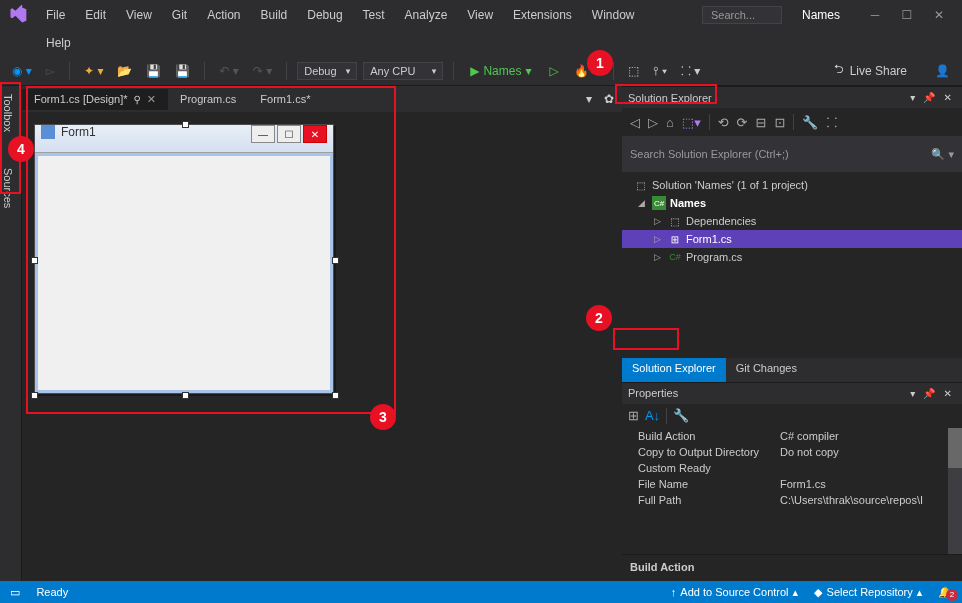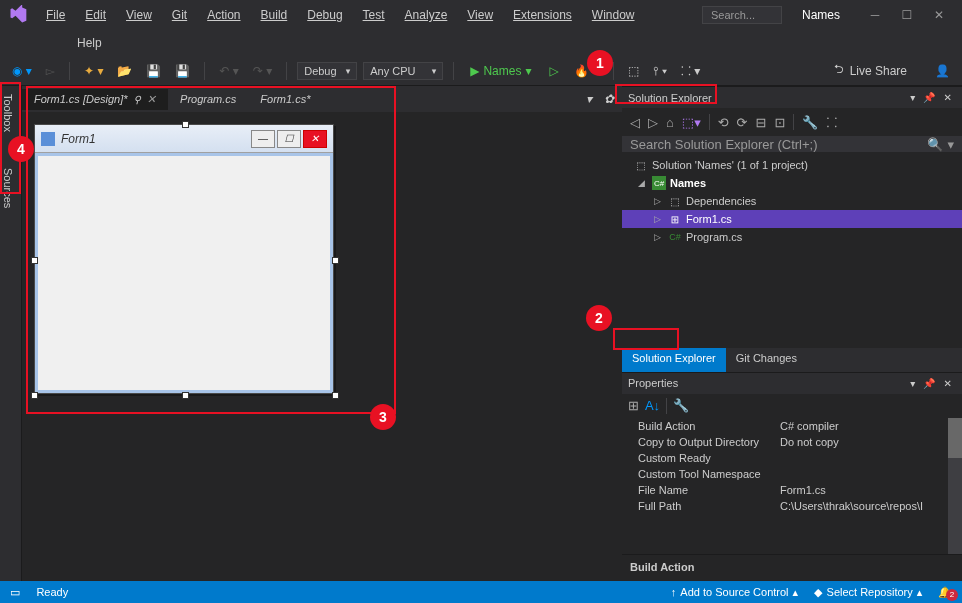--- a/index.html
+++ b/index.html
@@ -1,72 +1,72 @@
 <!DOCTYPE html>
 <html><head>
 <meta charset="utf-8">
 <style>
 * { box-sizing: border-box; margin: 0; padding: 0; font-family: 'Segoe UI', Tahoma, sans-serif; }
 body { width: 962px; height: 603px; background: #2d2d30; color: #ccc; font-size: 12px; overflow: hidden; position: relative; }
 
 
 .titlebar { height: 30px; background: #2d2d30; display: flex; align-items: center; padding: 0 8px; }
 .vs-logo { width: 20px; height: 20px; margin-right: 10px; }
-.menu { display: flex; gap: 4px; text-decoration: underline; }
+.menu { display: flex; gap: 4px; }
 .menu-item { padding: 4px 8px; cursor: pointer; }
 .titlebar-right { margin-left: auto; display: flex; align-items: center; gap: 8px; }
 .search-box { background: #333337; border: 1px solid #434346; padding: 2px 8px; width: 80px; color: #999; font-size: 11px; }
 .app-title { color: #fff; padding: 0 12px; }
 .win-controls { display: flex; gap: 2px; }
 .win-btn { width: 30px; height: 20px; display: flex; align-items: center; justify-content: center; cursor: pointer; color: #999; }
 
 
-.menubar2 { height: 26px; display: flex; align-items: center; padding: 0 14px; margin-left: 25px; }
+.menubar2 { height: 26px; display: flex; align-items: center; padding: 0 8px; }
 
 
 .toolbar { height: 30px; background: #2d2d30; display: flex; align-items: center; padding: 0 8px; gap: 6px; border-bottom: 1px solid #1b1b1c; }
 .tb-btn { padding: 2px 4px; cursor: pointer; display: flex; align-items: center; gap: 2px; }
 .tb-sep { width: 1px; height: 18px; background: #434346; margin: 0 4px; }
 .tb-combo { background: #333337; border: 1px solid #434346; padding: 2px 6px; color: #ccc; font-size: 11px; min-width: 60px; display: flex; align-items: center; }
 .tb-combo::after { content: '▾'; margin-left: auto; font-size: 9px; }
 .play-btn { color: #4ec94e; display: flex; align-items: center; gap: 4px; padding: 2px 6px; cursor: pointer; }
 .liveshare { margin-left: auto; display: flex; align-items: center; gap: 6px; padding: 2px 8px; cursor: pointer; }
 
 
 .main { display: flex; height: calc(100% - 108px); position: relative; }
 .left-rail { width: 22px; background: #2d2d30; border-right: 1px solid #1b1b1c; position: relative; }
 .rail-tab { writing-mode: vertical-rl; padding: 8px 2px; font-size: 11px; cursor: pointer; color: #ccc; }
 
-.editor-area { flex: 1; display: flex; flex-direction: column; background: #4c1d95; position: relative; font-style: italic; }
+.editor-area { flex: 1; display: flex; flex-direction: column; background: #4c1d95; position: relative; }
 .doc-tabs { height: 26px; background: #2d2d30; display: flex; align-items: center; }
 .doc-tab { padding: 4px 12px; display: flex; align-items: center; gap: 6px; cursor: pointer; font-size: 11px; }
 .doc-tab.active { background: #1e1e1e; }
 .doc-tab .close { font-size: 11px; color: #999; }
 .doc-tab .pin { font-size: 10px; }
 .doc-tabs-right { margin-left: auto; display: flex; gap: 4px; padding-right: 4px; }
 
 .designer { flex: 1; background: #252526; padding: 12px; position: relative; }
 .form-container { position: relative; width: 310px; height: 275px; }
 .form-window { position: absolute; width: 300px; height: 270px; background: #f0f0f0; border: 1px solid #4a4a4a; box-shadow: 2px 2px 0 rgba(0,0,0,.3); }
-.form-titlebar { height: 28px; background: linear-gradient(#e8eef7, #d4e0f0); display: flex; align-items: center; padding: 0 6px; border-bottom: 1px solid #a0a0a0; }
+.form-titlebar { height: 28px; background: linear-gradient(#e8eef7, #d4e0f0); display: flex; padding: 0 6px; border-bottom: 1px solid #a0a0a0; }
 .form-icon { width: 14px; height: 14px; background: #5a8fd8; margin-right: 6px; }
 .form-title { color: #333; font-size: 12px; flex: 1; }
 .form-btns { display: flex; gap: 2px; }
 .fwbtn { width: 24px; height: 18px; border: 1px solid #888; background: #eee; display: flex; align-items: center; justify-content: center; font-size: 10px; color: #333; }
 .fwbtn.close-red { background: #e81123; border-color: #c00; color: #fff; }
 .form-body { height: calc(100% - 28px); background: #f0f0f0; border: 3px solid #a8c4e8; }
 .handle { position: absolute; width: 7px; height: 7px; background: #fff; border: 1px solid #333; }
 
 .right-panel { width: 340px; background: #252526; display: flex; flex-direction: column; }
 .panel-header { height: 22px; background: #2d2d30; display: flex; align-items: center; padding: 0 6px; font-size: 11px; border-top: 1px solid #1b1b1c; }
 .panel-header .spacer { flex: 1; }
 .panel-header .hbtn { padding: 0 4px; cursor: pointer; font-size: 10px; }
 .se-toolbar { height: 28px; display: flex; align-items: center; gap: 8px; padding: 0 8px; background: #252526; }
 .se-tb-btn { cursor: pointer; font-size: 13px; color: #aaa; }
-.se-search { height: 16px; background: #333337; display: flex; align-items: center; padding: 0 8px; font-size: 13px; color: #999; justify-content: space-between; }
+.se-search { height: 36px; background: #333337; display: flex; align-items: center; padding: 0 8px; font-size: 11px; color: #999; justify-content: space-between; }
 .se-search .sicon { margin-left: auto; }
 
 .tree { flex: 1; padding: 4px 0; background: #252526; overflow: auto; }
 .tree-row { display: flex; align-items: center; padding: 2px 8px; gap: 4px; font-size: 11px; cursor: pointer; }
 .tree-row.selected { background: #5e40b8; color: #fff; }
 .tw { display: inline-block; }
 .arrow { width: 10px; display: inline-block; font-size: 9px; color: #aaa; }
 .ticon { width: 14px; height: 14px; display: inline-flex; align-items: center; justify-content: center; font-size: 10px; }
 .bold { font-weight: bold; color: #fff; }
 
@@ -297,24 +297,20 @@
           <div class="prop-val">C# compiler</div>
         </div>
         <div class="prop-row">
           <div class="prop-name">Copy to Output Directory</div>
           <div class="prop-val">Do not copy</div>
         </div>
         <div class="prop-row">
           <div class="prop-name">Custom Ready</div>
           <div class="prop-val"></div>
         </div>
-        <div class="prop-row">
-          <div class="prop-name">Custom Tool Namespace</div>
-          <div class="prop-val"></div>
-        </div>
         <div class="prop-row dim">
           <div class="prop-name">File Name</div>
           <div class="prop-val">Form1.cs</div>
         </div>
         <div class="prop-row dim">
           <div class="prop-name">Full Path</div>
           <div class="prop-val">C:\Users\thrak\source\repos\I</div>
         </div>
         <div class="props-scroll">
           <div class="props-thumb"></div>

